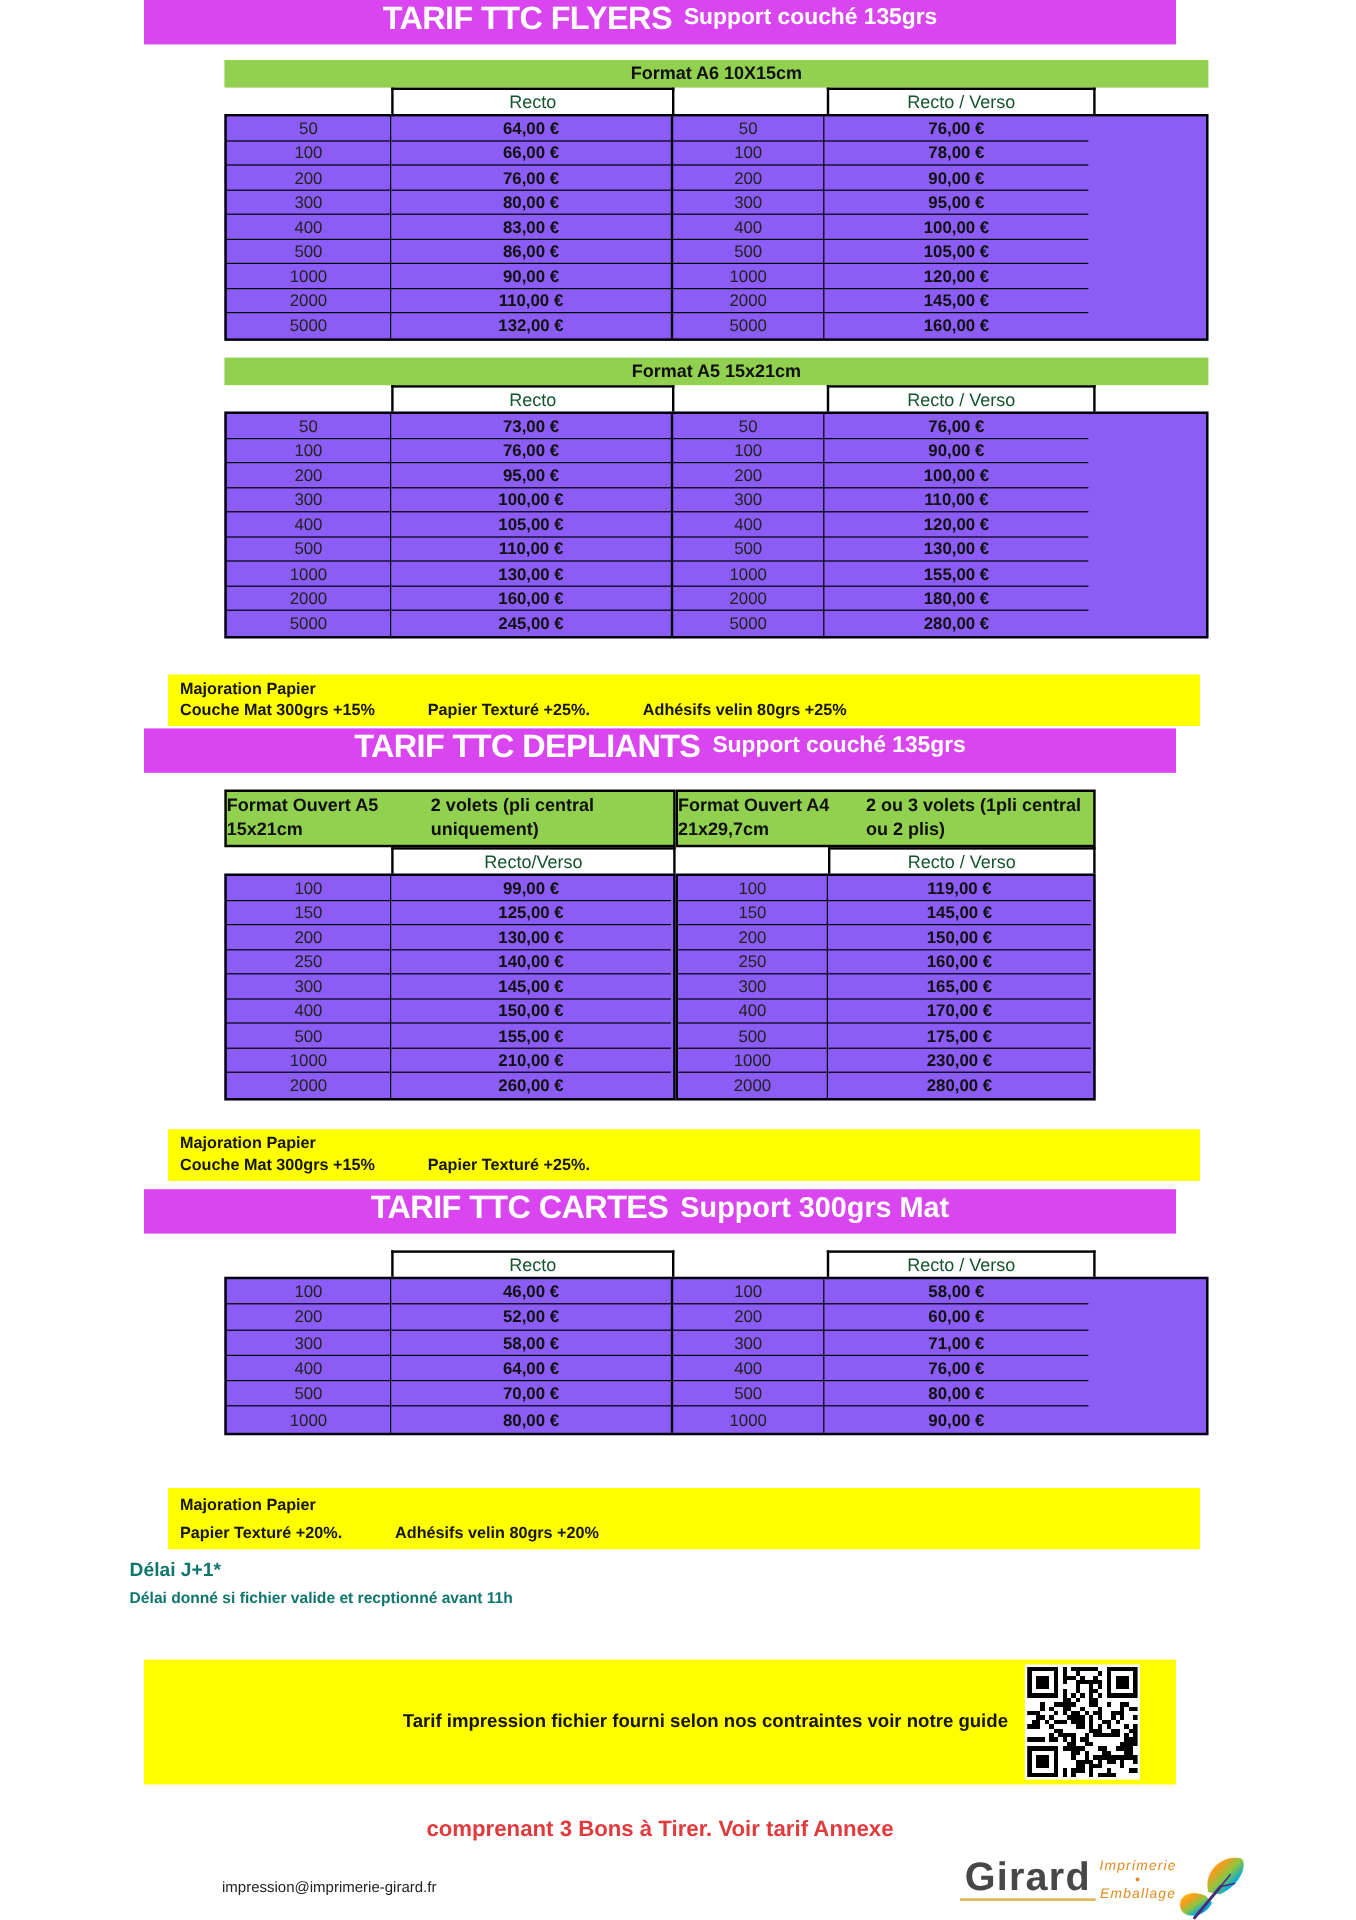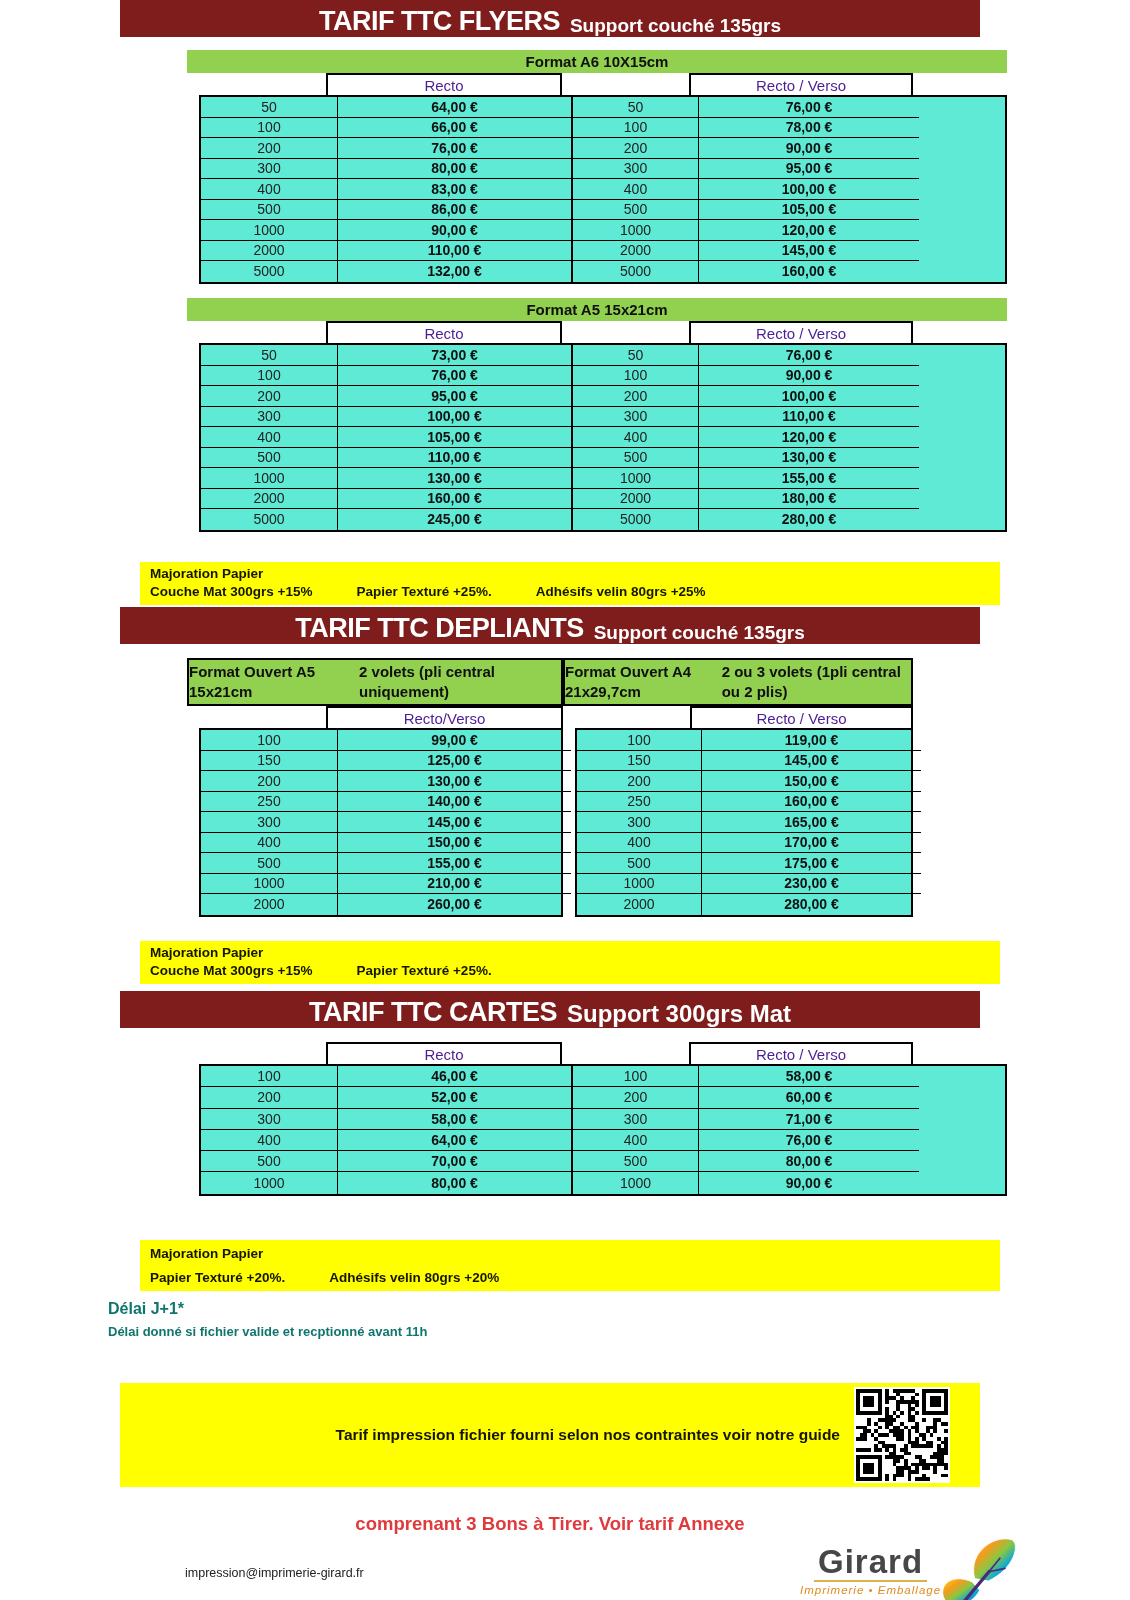--- a/index.html
+++ b/index.html
@@ -4,41 +4,41 @@
 <style>
   html,body{margin:0;padding:0;}
   body{
     width:1130px;height:1600px;position:relative;background:#ffffff;
     font-family:"Liberation Sans", sans-serif;color:#111;overflow:hidden;
   }
   .abs{position:absolute;}
 
   
   .gbanner{
-    left:120px;width:860px;height:37px;background:#7f1d1d;
-    display:flex;align-items:flex-end;justify-content:center;gap:10px;
+    left:120px;width:860px;height:37px;background:#d946ef;
+    display:flex;align-items:flex-start;justify-content:center;gap:10px;
   }
   .gb-main{font-size:27px;font-weight:700;color:#fff;letter-spacing:-0.5px;}
   .gb-sub{font-size:19px;font-weight:700;color:#fff;padding-top:4px;}
   .gb-sub.big{font-size:24px;padding-top:2px;}
 
   
   .ptable{left:187px;width:820px;}
   .fmt-head{
     height:23px;background:#92d050;display:flex;align-items:center;justify-content:center;
     font-size:15px;font-weight:700;color:#101010;
   }
   .fmt-head.boxed{border:2px solid #000;height:44px;line-height:20px;}
   .hdr-row{display:grid;height:22px;}
   .hdr-row.cols4{grid-template-columns:139px 236px 127px 224px;}
   .hdr-box{
     border:2px solid #000;border-bottom:none;display:flex;align-items:center;justify-content:center;
-    font-size:15px;color:#4c1d95;
-  }
-  .tbody{display:grid;border:2px solid #000;background:#5eead4;margin-left:12px;}
+    font-size:15px;color:#14532d;
+  }
+  .tbody{display:grid;border:2px solid #000;background:#8b5cf6;}
   .tbody.cols4{grid-template-columns:137px 235px 126px 220px;grid-auto-rows:20.5px;}
   .tbody.rows6{grid-auto-rows:21.3px;}
   .cell{
     display:flex;align-items:center;justify-content:center;
     font-size:14px;border-bottom:1px solid #000;line-height:1;
   }
   .cell.qty{color:#222;}
   .cell.price{font-weight:700;}
   .cell.v1{border-right:1px solid #000;}
   .cell.v2{border-right:2px solid #000;}
@@ -77,21 +77,21 @@
     display:flex;align-items:center;justify-content:flex-end;gap:14px;
     box-sizing:border-box;padding-right:30px;
   }
   .guide-text{font-size:15.5px;font-weight:600;color:#151500;}
   .qr{width:92px;height:92px;background:#fff;padding:2px;}
   .qr svg{width:100%;height:100%;display:block;}
 
   
   .email{left:185px;top:1566px;font-size:12.5px;color:#222;}
   .logo{left:800px;top:1533px;width:240px;display:flex;align-items:flex-start;}
-  .logo-textwrap{display:flex;flex-direction:column;align-items:center;margin-top:14px;}
+  .logo-textwrap{display:flex;flex-direction:row;align-items:center;margin-top:14px;text-align:center;}
   .logo-name{
     font-size:33px;font-weight:700;color:#474749;letter-spacing:1px;line-height:30px;
     border-bottom:2px solid #d9b24a;padding:0 4px 3px 4px;
   }
   .logo-tag{font-size:11.5px;font-style:italic;color:#e08a1e;margin-top:2px;letter-spacing:1px;}
   .butterfly{width:86px;height:80px;margin-left:-6px;}
 </style>
 </head>
 <body>
 

